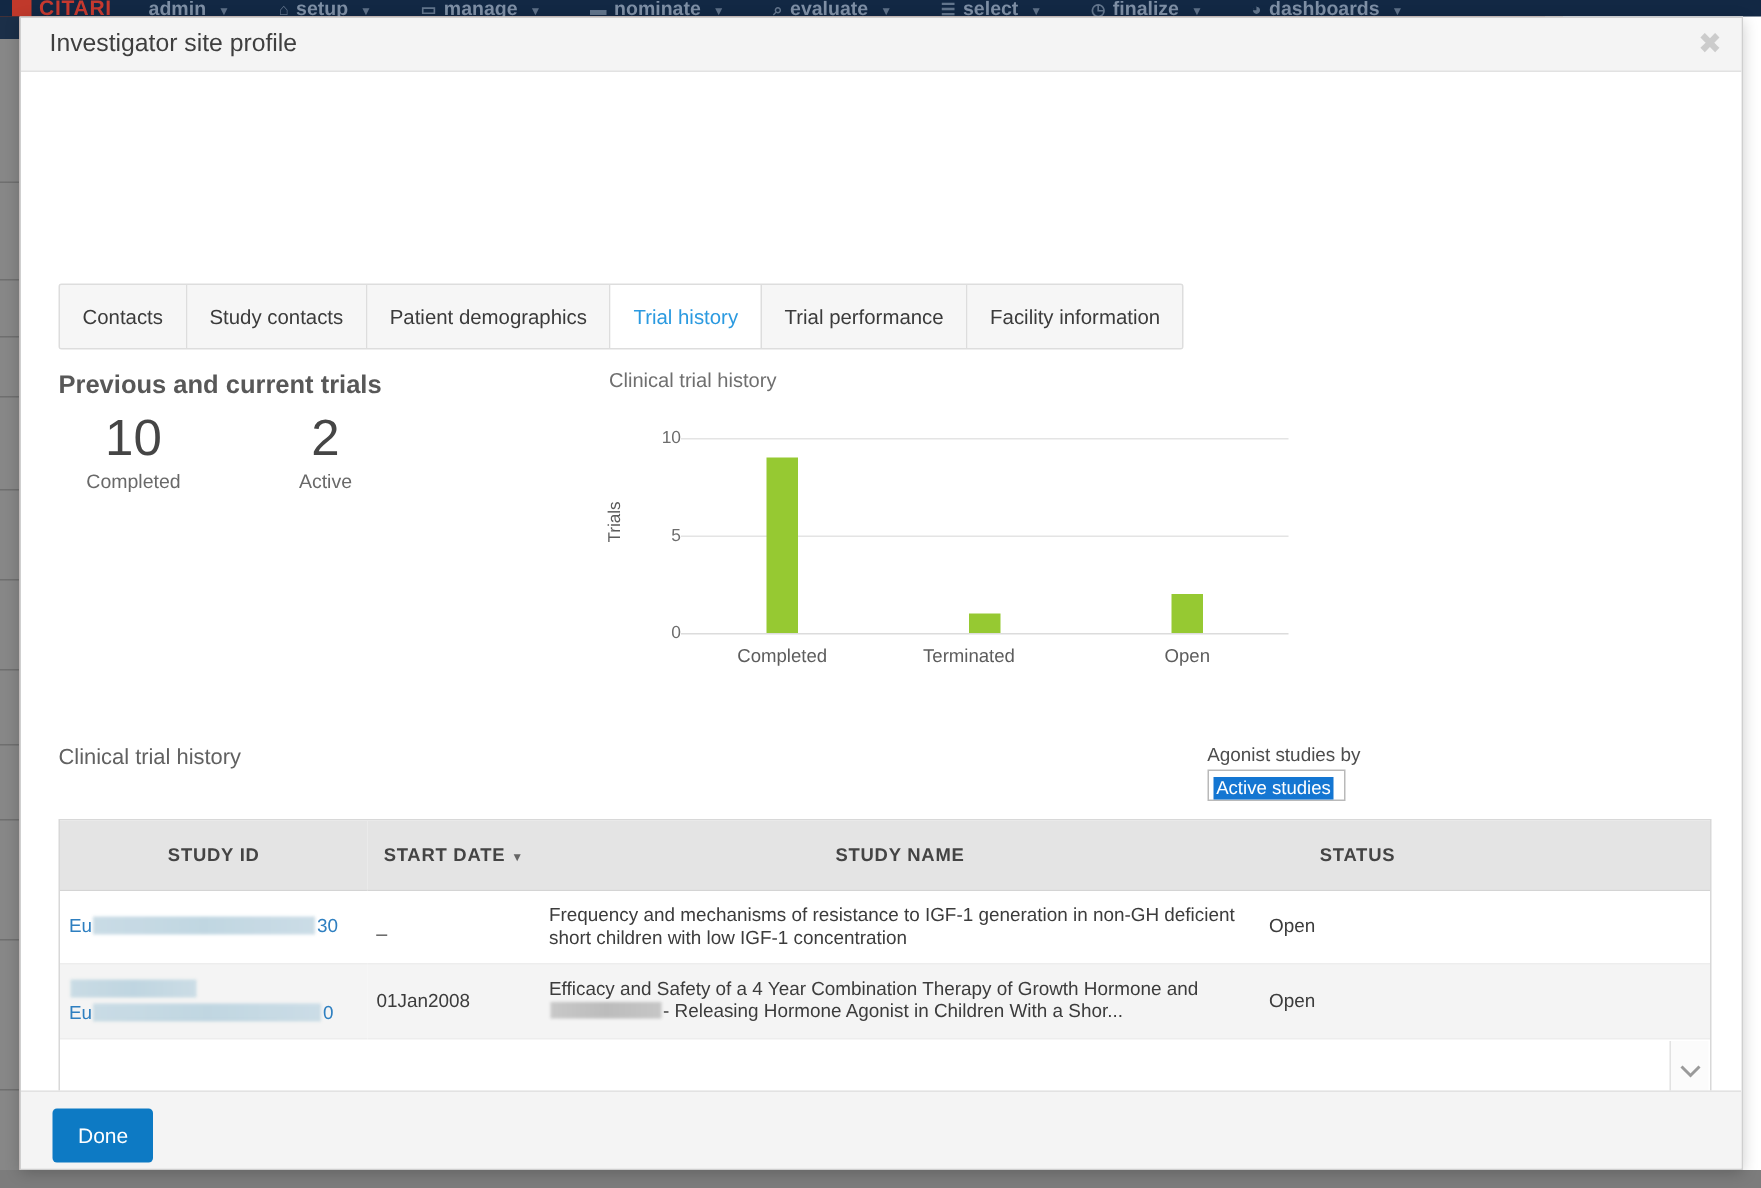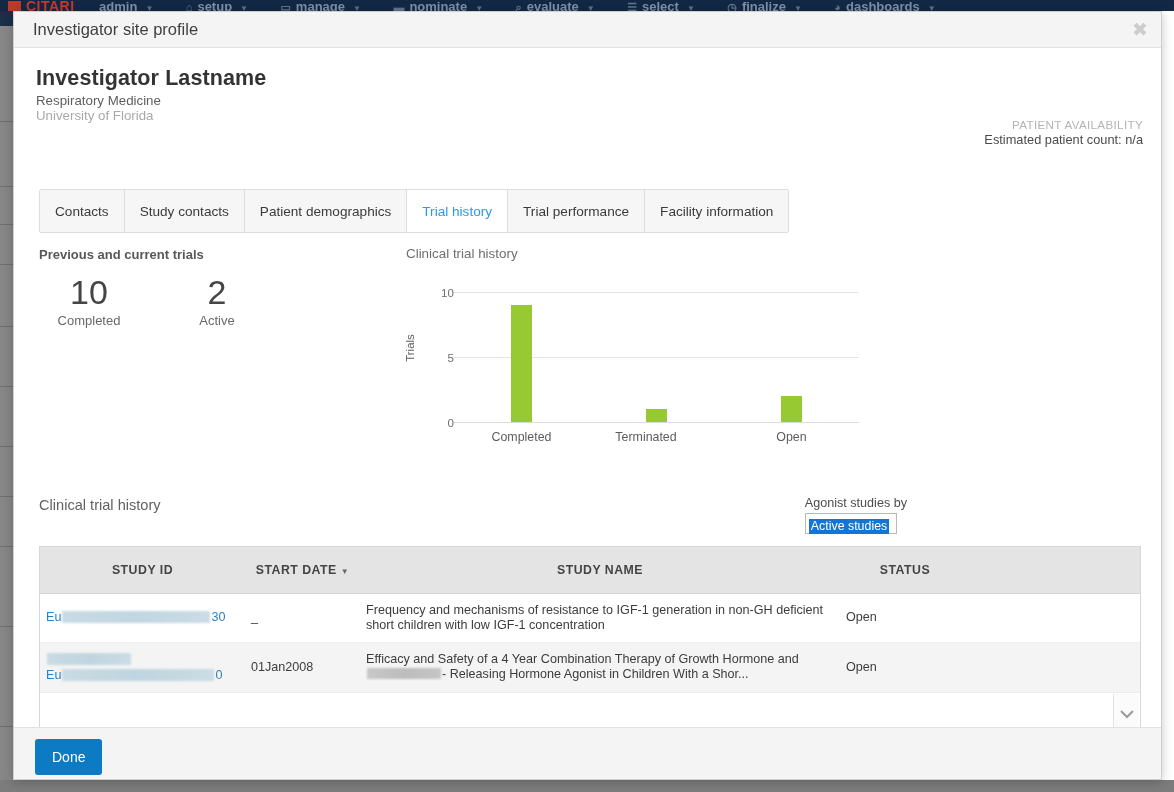--- a/index.html
+++ b/index.html
@@ -141,21 +141,21 @@
   }
   .tab:last-child { border-right: none; }
   .tab.active {
     background: #ffffff;
     color: #2b9ae0;
   }
 
   
   #stats-title {
     position: absolute; left: 25px; top: 199px;
-    font-size: 13px; font-weight: bold; color: #585858;
+    font-size: 17px; font-weight: bold; color: #585858;
   }
   .stat {
     position: absolute; text-align: center; width: 96px;
   }
   #stat-completed { left: 27px; top: 224px; }
   #stat-active    { left: 155px; top: 224px; }
   .stat .num { font-size: 34px; color: #454545; line-height: 40px; font-weight: 300; }
   .stat .lbl { font-size: 13px; color: #696969; margin-top: 1px; }
 
   
@@ -362,30 +362,21 @@
 
   <div id="modal">
 
     <div id="modal-header">
       <div id="modal-title">Investigator site profile</div>
       <div id="close-btn">✖</div>
     </div>
 
     <div id="modal-body">
 
-      <div id="profile-head">
-        <div id="inv-name">Investigator Lastname</div>
-        <div id="inv-dept">Respiratory Medicine</div>
-        <div id="inv-org">University of Florida</div>
-      </div>
-
-      <div id="patient-avail">
-        <div id="pa-label">PATIENT AVAILABILITY</div>
-        <div id="pa-value">Estimated patient count: n/a</div>
-      </div>
+
 
       <div id="tabs">
         <div class="tab">Contacts</div>
         <div class="tab">Study contacts</div>
         <div class="tab">Patient demographics</div>
         <div class="tab active">Trial history</div>
         <div class="tab">Trial performance</div>
         <div class="tab">Facility information</div>
       </div>
 

